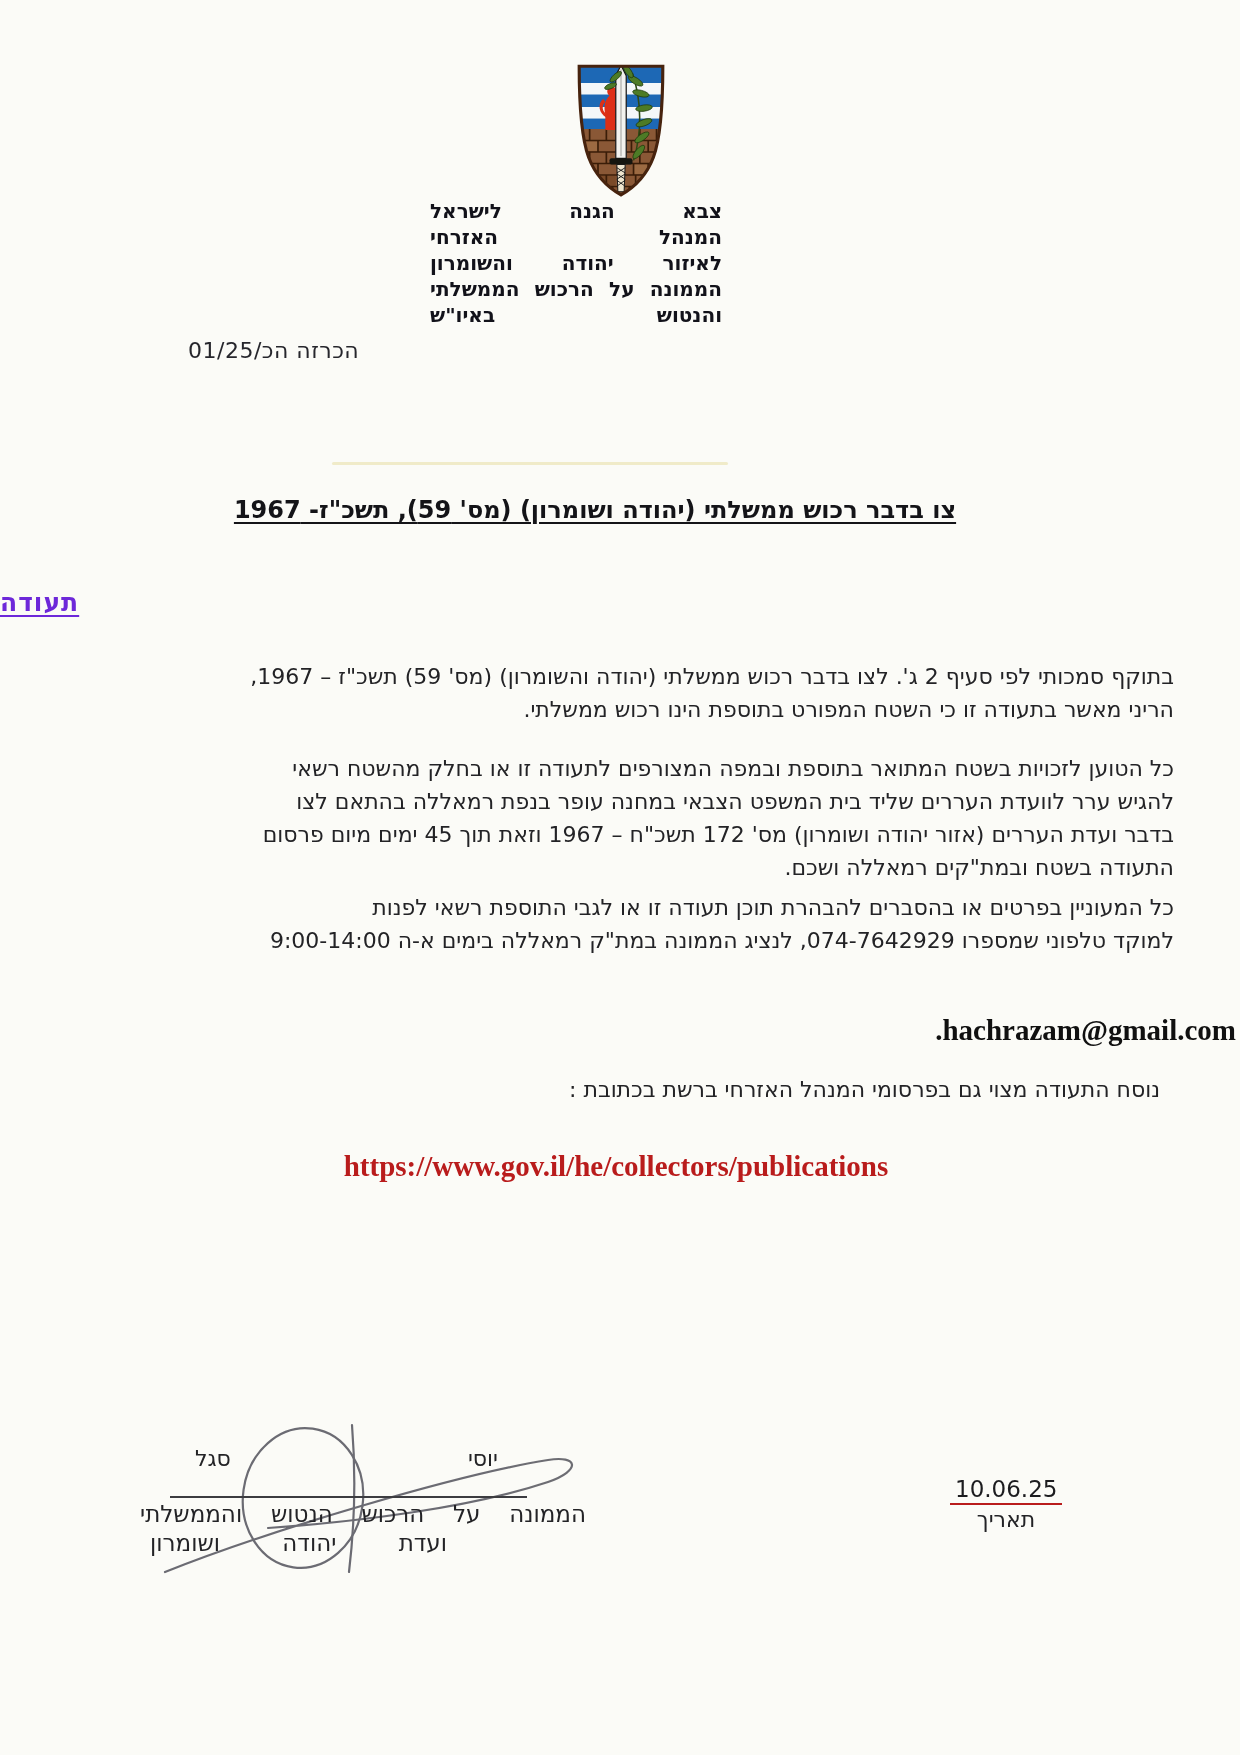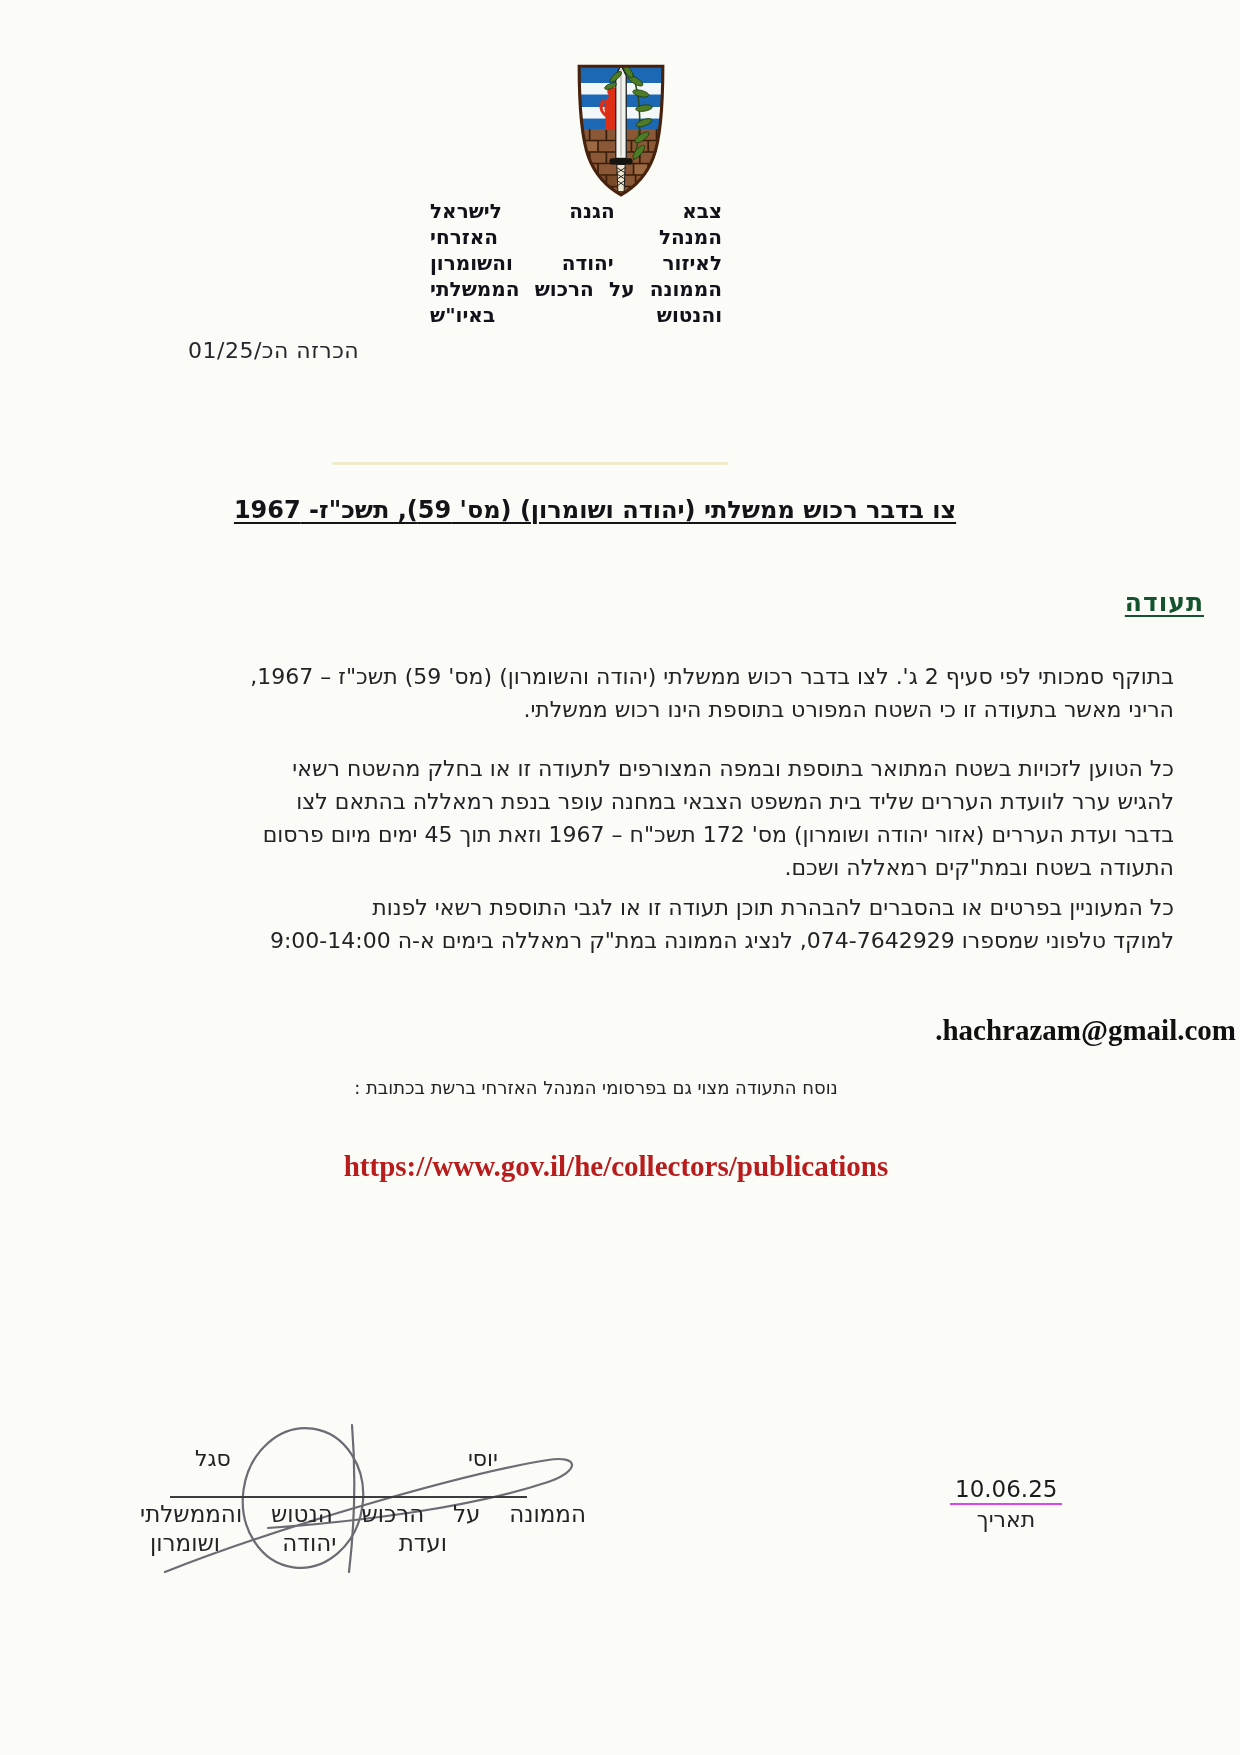--- a/index.html
+++ b/index.html
@@ -37,39 +37,39 @@
   .doc-title{
     position:absolute;top:496px;left:0;width:1190px;
     text-align:center;direction:rtl;
     font-size:24px;font-weight:700;color:#141418;
   }
   .doc-title span,.cert-heading span{
     text-decoration:underline;text-underline-offset:4px;text-decoration-thickness:2px;
   }
   .cert-heading{
     position:absolute;top:588px;left:0;width:1204px;
-    text-align:right;direction:rtl;
-    font-size:25px;font-weight:700;letter-spacing:1px;color:#14532d;
+    text-align:left;direction:rtl;
+    font-size:25px;font-weight:700;letter-spacing:1px;color:#6d28d9;
   }
   .para{
     position:absolute;right:94px;width:1046px;
     direction:rtl;text-align:right;
     font-size:22px;line-height:33px;color:#232326;
   }
   .para-line{white-space:nowrap;}
   .p1{top:660px;} .p2{top:752px;} .p3{top:891px;}
   .email-line{
     position:absolute;top:1014px;left:0;width:1236px;
     direction:rtl;
     font-family:"Liberation Serif",serif;
     font-size:29px;font-weight:700;color:#101010;
   }
   .web-note{
     position:absolute;top:1077px;left:0;width:1160px;
-    text-align:center;direction:rtl;font-size:18px;color:#232326;margin-left:16px;
+    text-align:right;direction:rtl;font-size:22px;color:#232326;
   }
   .url-line{
     position:absolute;top:1150px;left:0;width:1232px;
     text-align:center;
     font-family:"Liberation Serif",serif;
     font-size:29px;font-weight:700;color:#b91c1c;
   }
   
   .sig-names{
     position:absolute;left:195px;top:1446px;width:303px;
@@ -88,21 +88,21 @@
   .sig-role2{
     position:absolute;left:150px;top:1530px;width:297px;
     direction:rtl;font-size:23px;color:#232326;
     text-align:justify;text-align-last:justify;
   }
   .sig-scribble{position:absolute;left:140px;top:1390px;width:460px;height:190px;}
   
   .date-block{position:absolute;left:950px;top:1476px;width:112px;text-align:center;}
   .date-value{
     display:inline-block;font-size:23px;color:#1c1c1f;
-    border-bottom:2px solid #d946ef;padding:0 5px 1px;
+    border-bottom:2px solid #b91c1c;padding:0 5px 1px;
   }
   .date-label{direction:rtl;font-size:22px;color:#232326;margin-top:2px;}
 </style>
 </head>
 <body>
 
 <div class="page">
 
   <svg class="emblem" viewBox="0 0 88 132">
     <defs>

